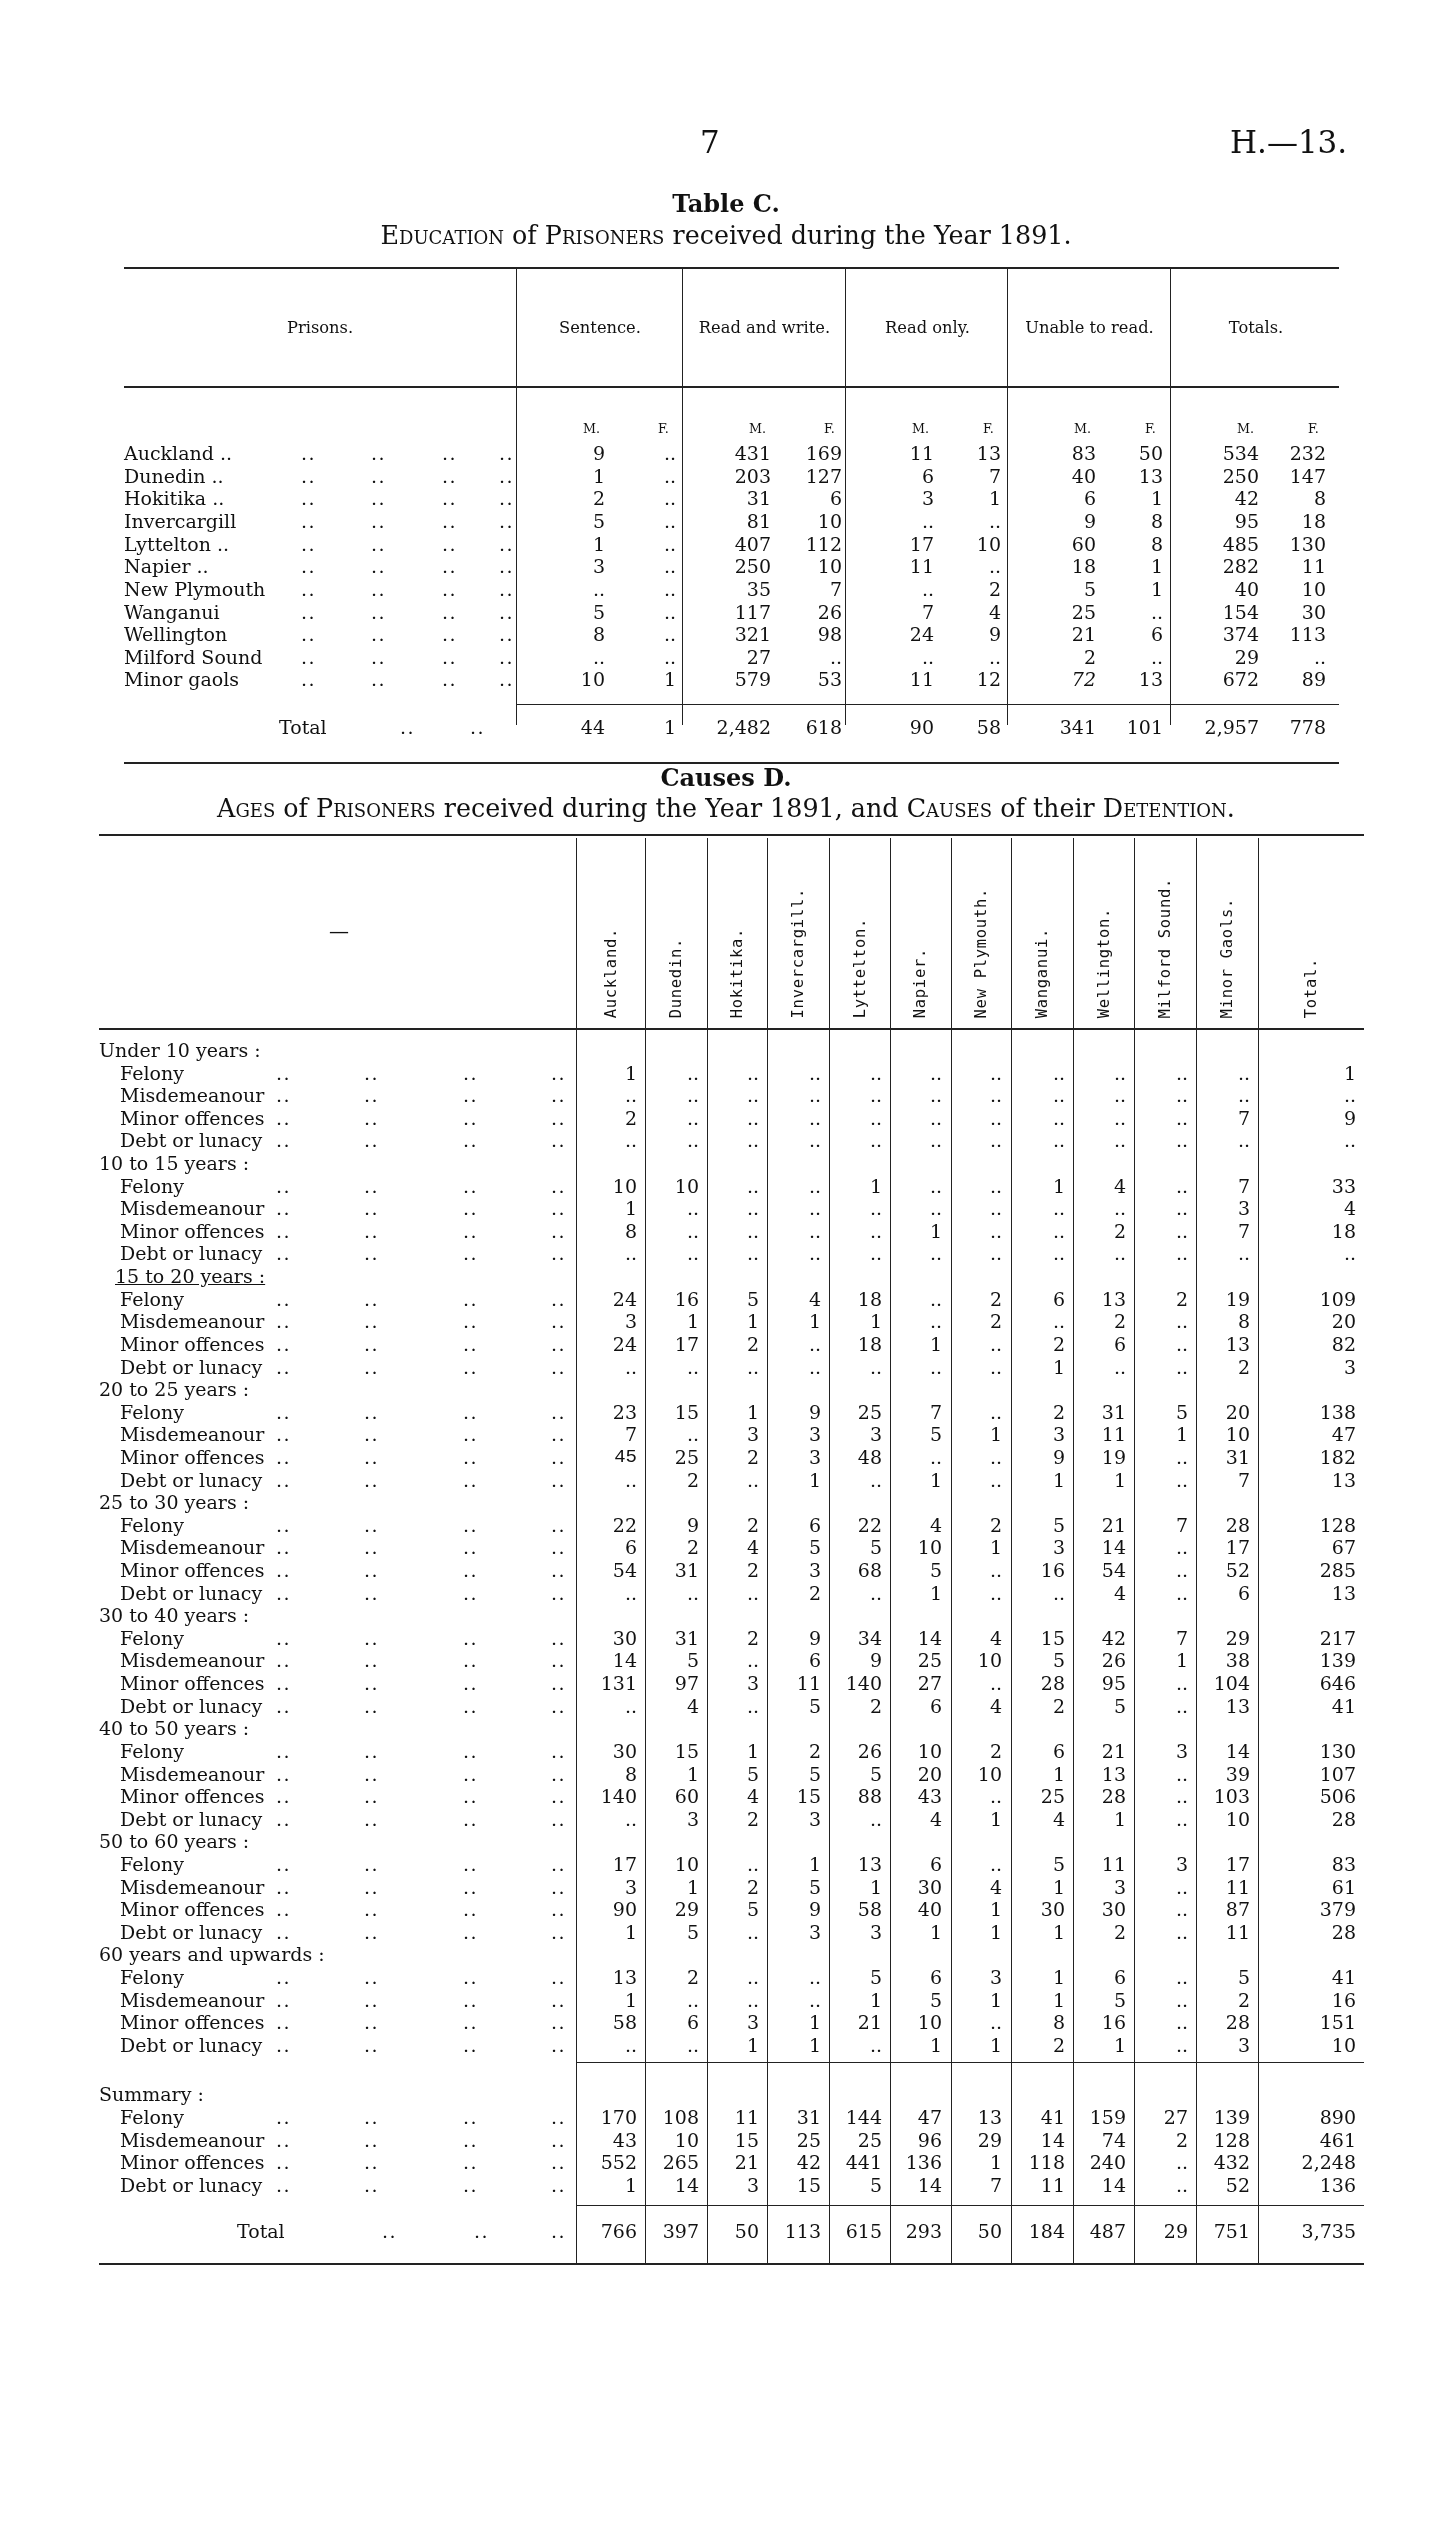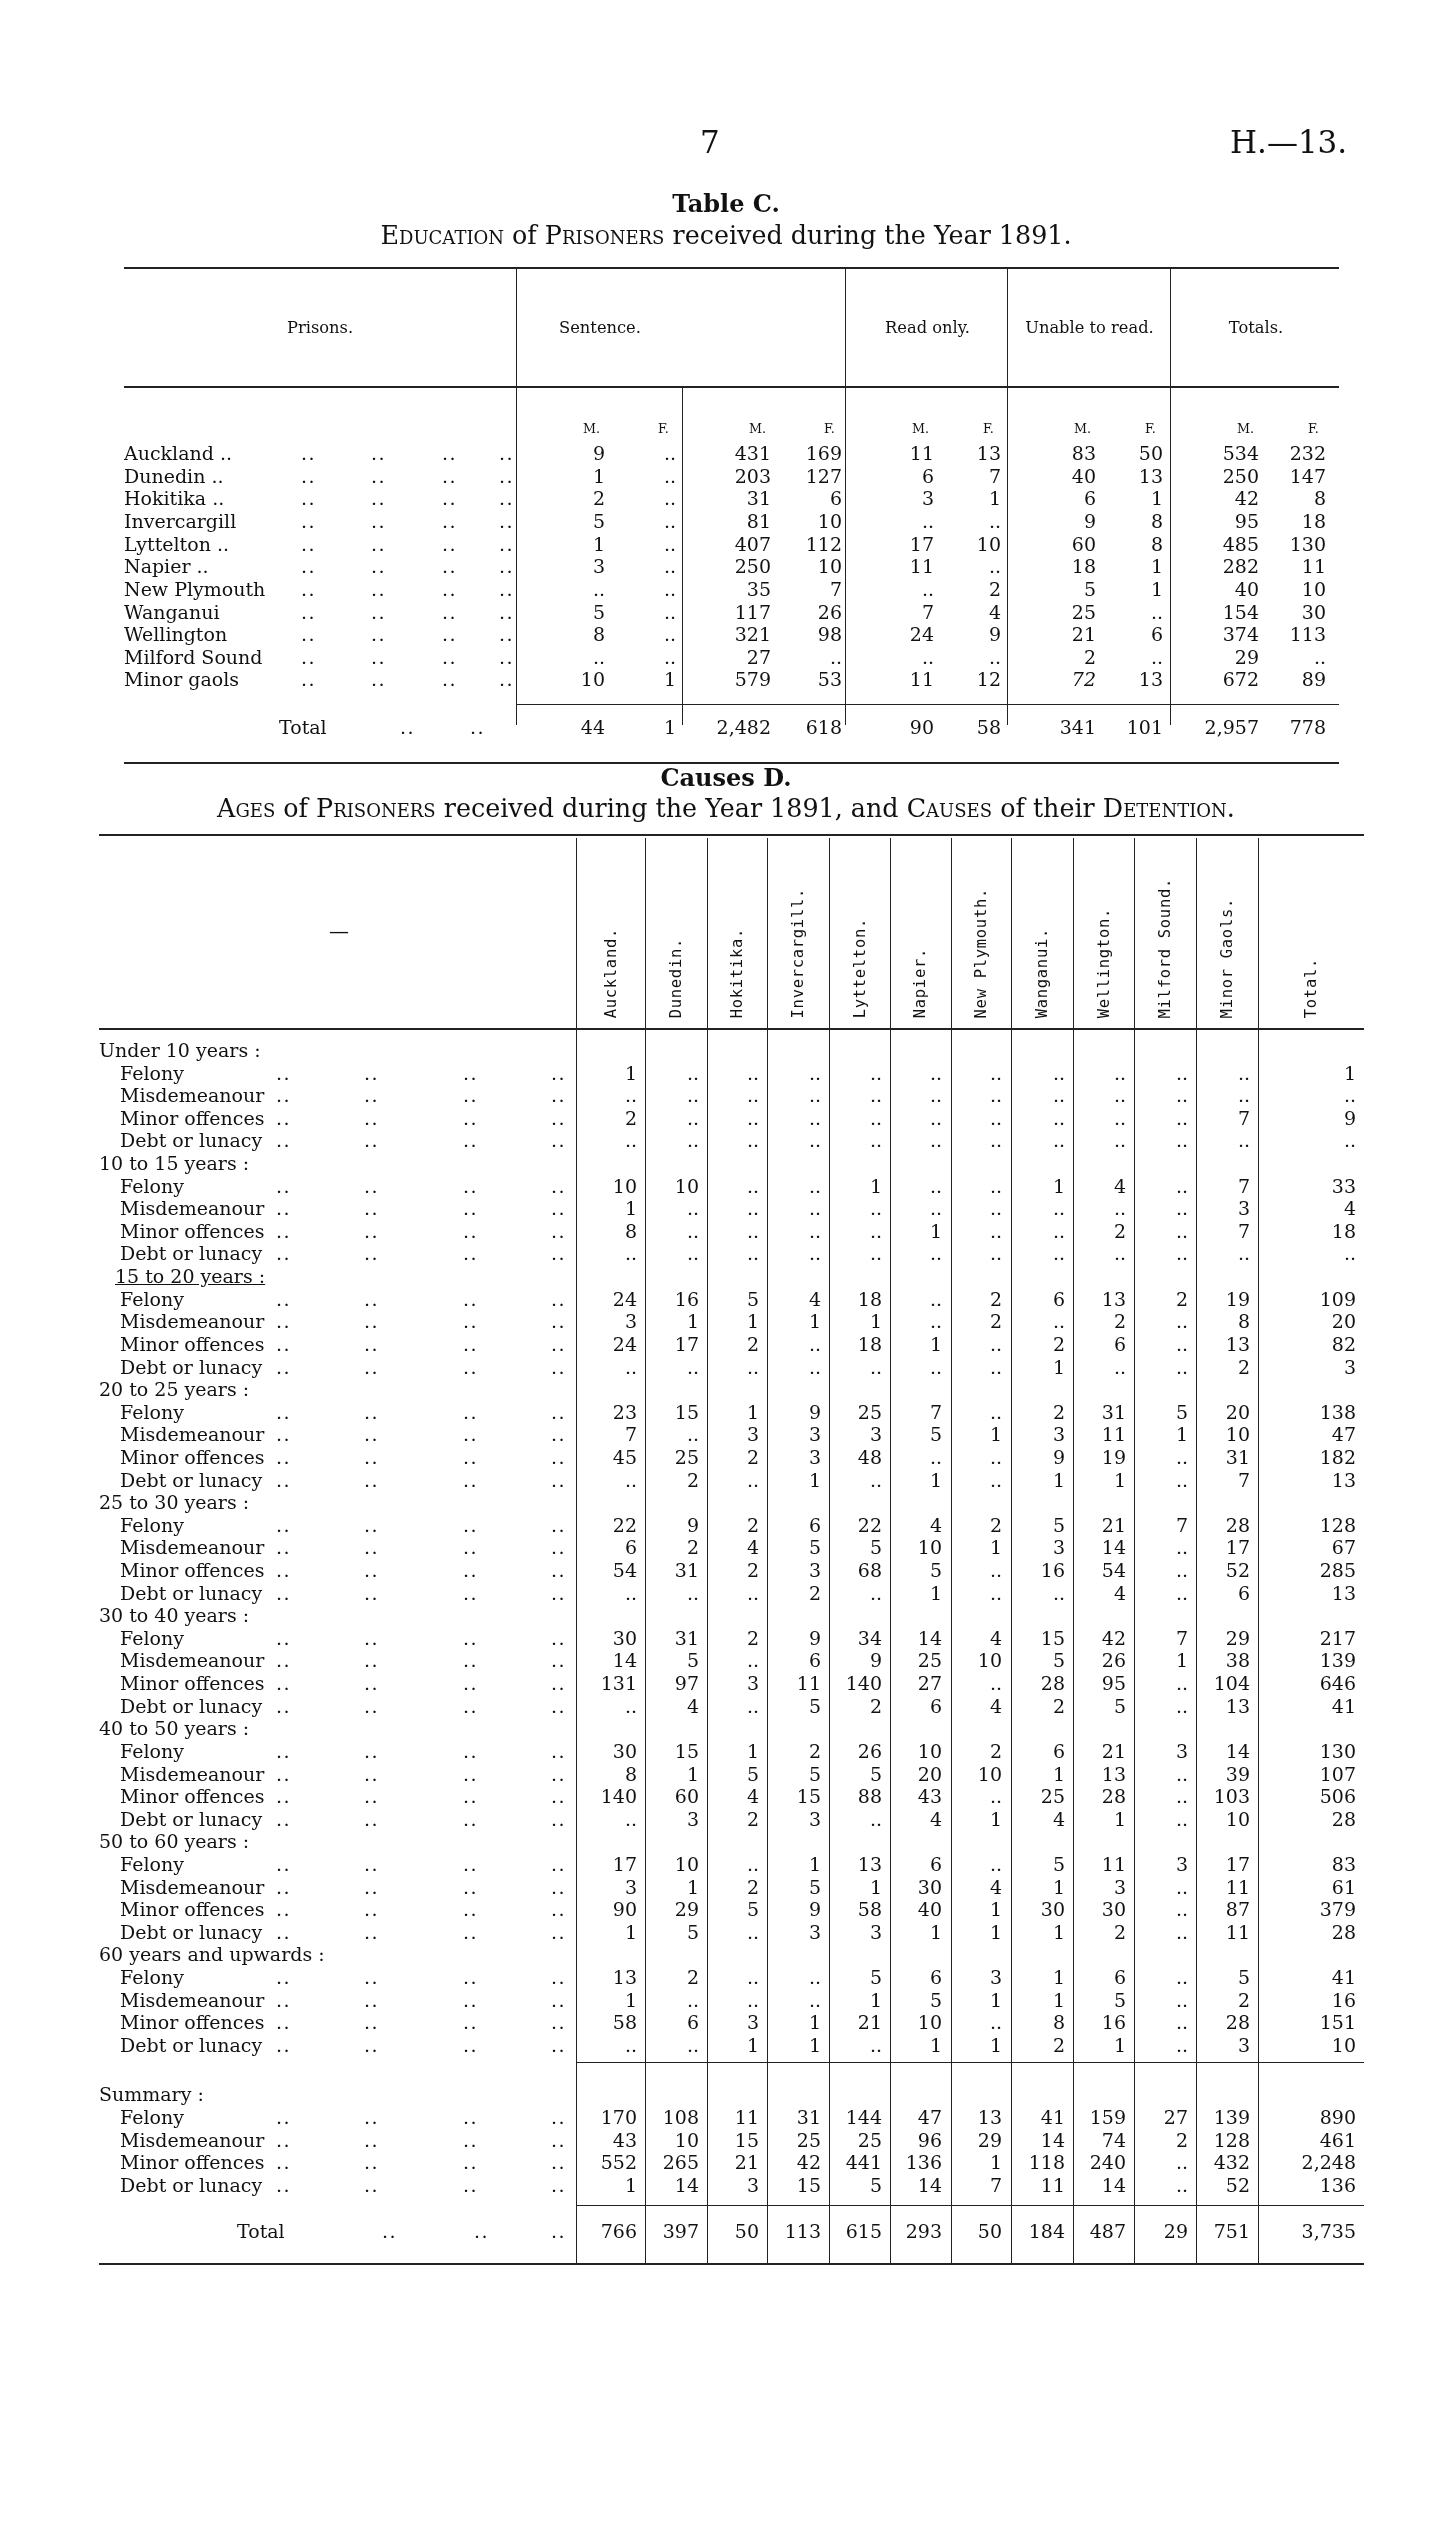--- a/index.html
+++ b/index.html
@@ -33,20 +33,21 @@
 
 <div class="tbl-title" style="top:189px">Table C.</div>
 <div class="tbl-sub" style="top:220px">
   <span class="sc">Education</span><span> of </span><span class="sc">Prisoners</span><span> received during the Year 1891.</span>
 </div>
 
 <div id="tc">
     <div class="hdr">
       <div class="hcell" style="left:0px;width:392px;border-left:none;">Prisons.</div>
       <div class="hcell" style="left:392px;width:166px;">Sentence.</div>
+      <div class="hcell" style="left:558px;width:163px;">Read and write.</div>
       <div class="hcell" style="left:721px;width:163px;">Read only.</div>
       <div class="hcell" style="left:883px;width:163px;">Unable to read.</div>
       <div class="hcell" style="left:1046px;width:170px;">Totals.</div>
     </div>
     <div class="vl" style="left:392px;top:119px;height:339px;"></div>
     <div class="vl" style="left:558px;top:119px;height:339px;"></div>
     <div class="vl" style="left:721px;top:119px;height:339px;"></div>
     <div class="vl" style="left:883px;top:119px;height:339px;"></div>
     <div class="vl" style="left:1046px;top:119px;height:339px;"></div>
     <div class="mf" style="top:154px;left:459px;">M.</div>
@@ -591,21 +592,21 @@
       <div class="num" style="left:1025px;">1</div>
       <div class="num" style="left:1087px;">10</div>
       <div class="num" style="left:1193px;">47</div>
     </div>
     <div class="row" style="top:612px;width:1265px;">
       <div class="lbl" style="left:21px;">Minor offences</div>
       <div class="dots" style="left:177px;">..</div>
       <div class="dots" style="left:265px;">..</div>
       <div class="dots" style="left:364px;">..</div>
       <div class="dots" style="left:452px;">..</div>
-      <div class="num" style="left:474px;">45</div>
+      <div class="num" style="left:474px;font-family:Liberation Mono, monospace;">45</div>
       <div class="num" style="left:536px;">25</div>
       <div class="num" style="left:596px;">2</div>
       <div class="num" style="left:658px;">3</div>
       <div class="num" style="left:719px;">48</div>
       <div class="num" style="left:779px;">..</div>
       <div class="num" style="left:839px;">..</div>
       <div class="num" style="left:902px;">9</div>
       <div class="num" style="left:963px;">19</div>
       <div class="num" style="left:1025px;">..</div>
       <div class="num" style="left:1087px;">31</div>

